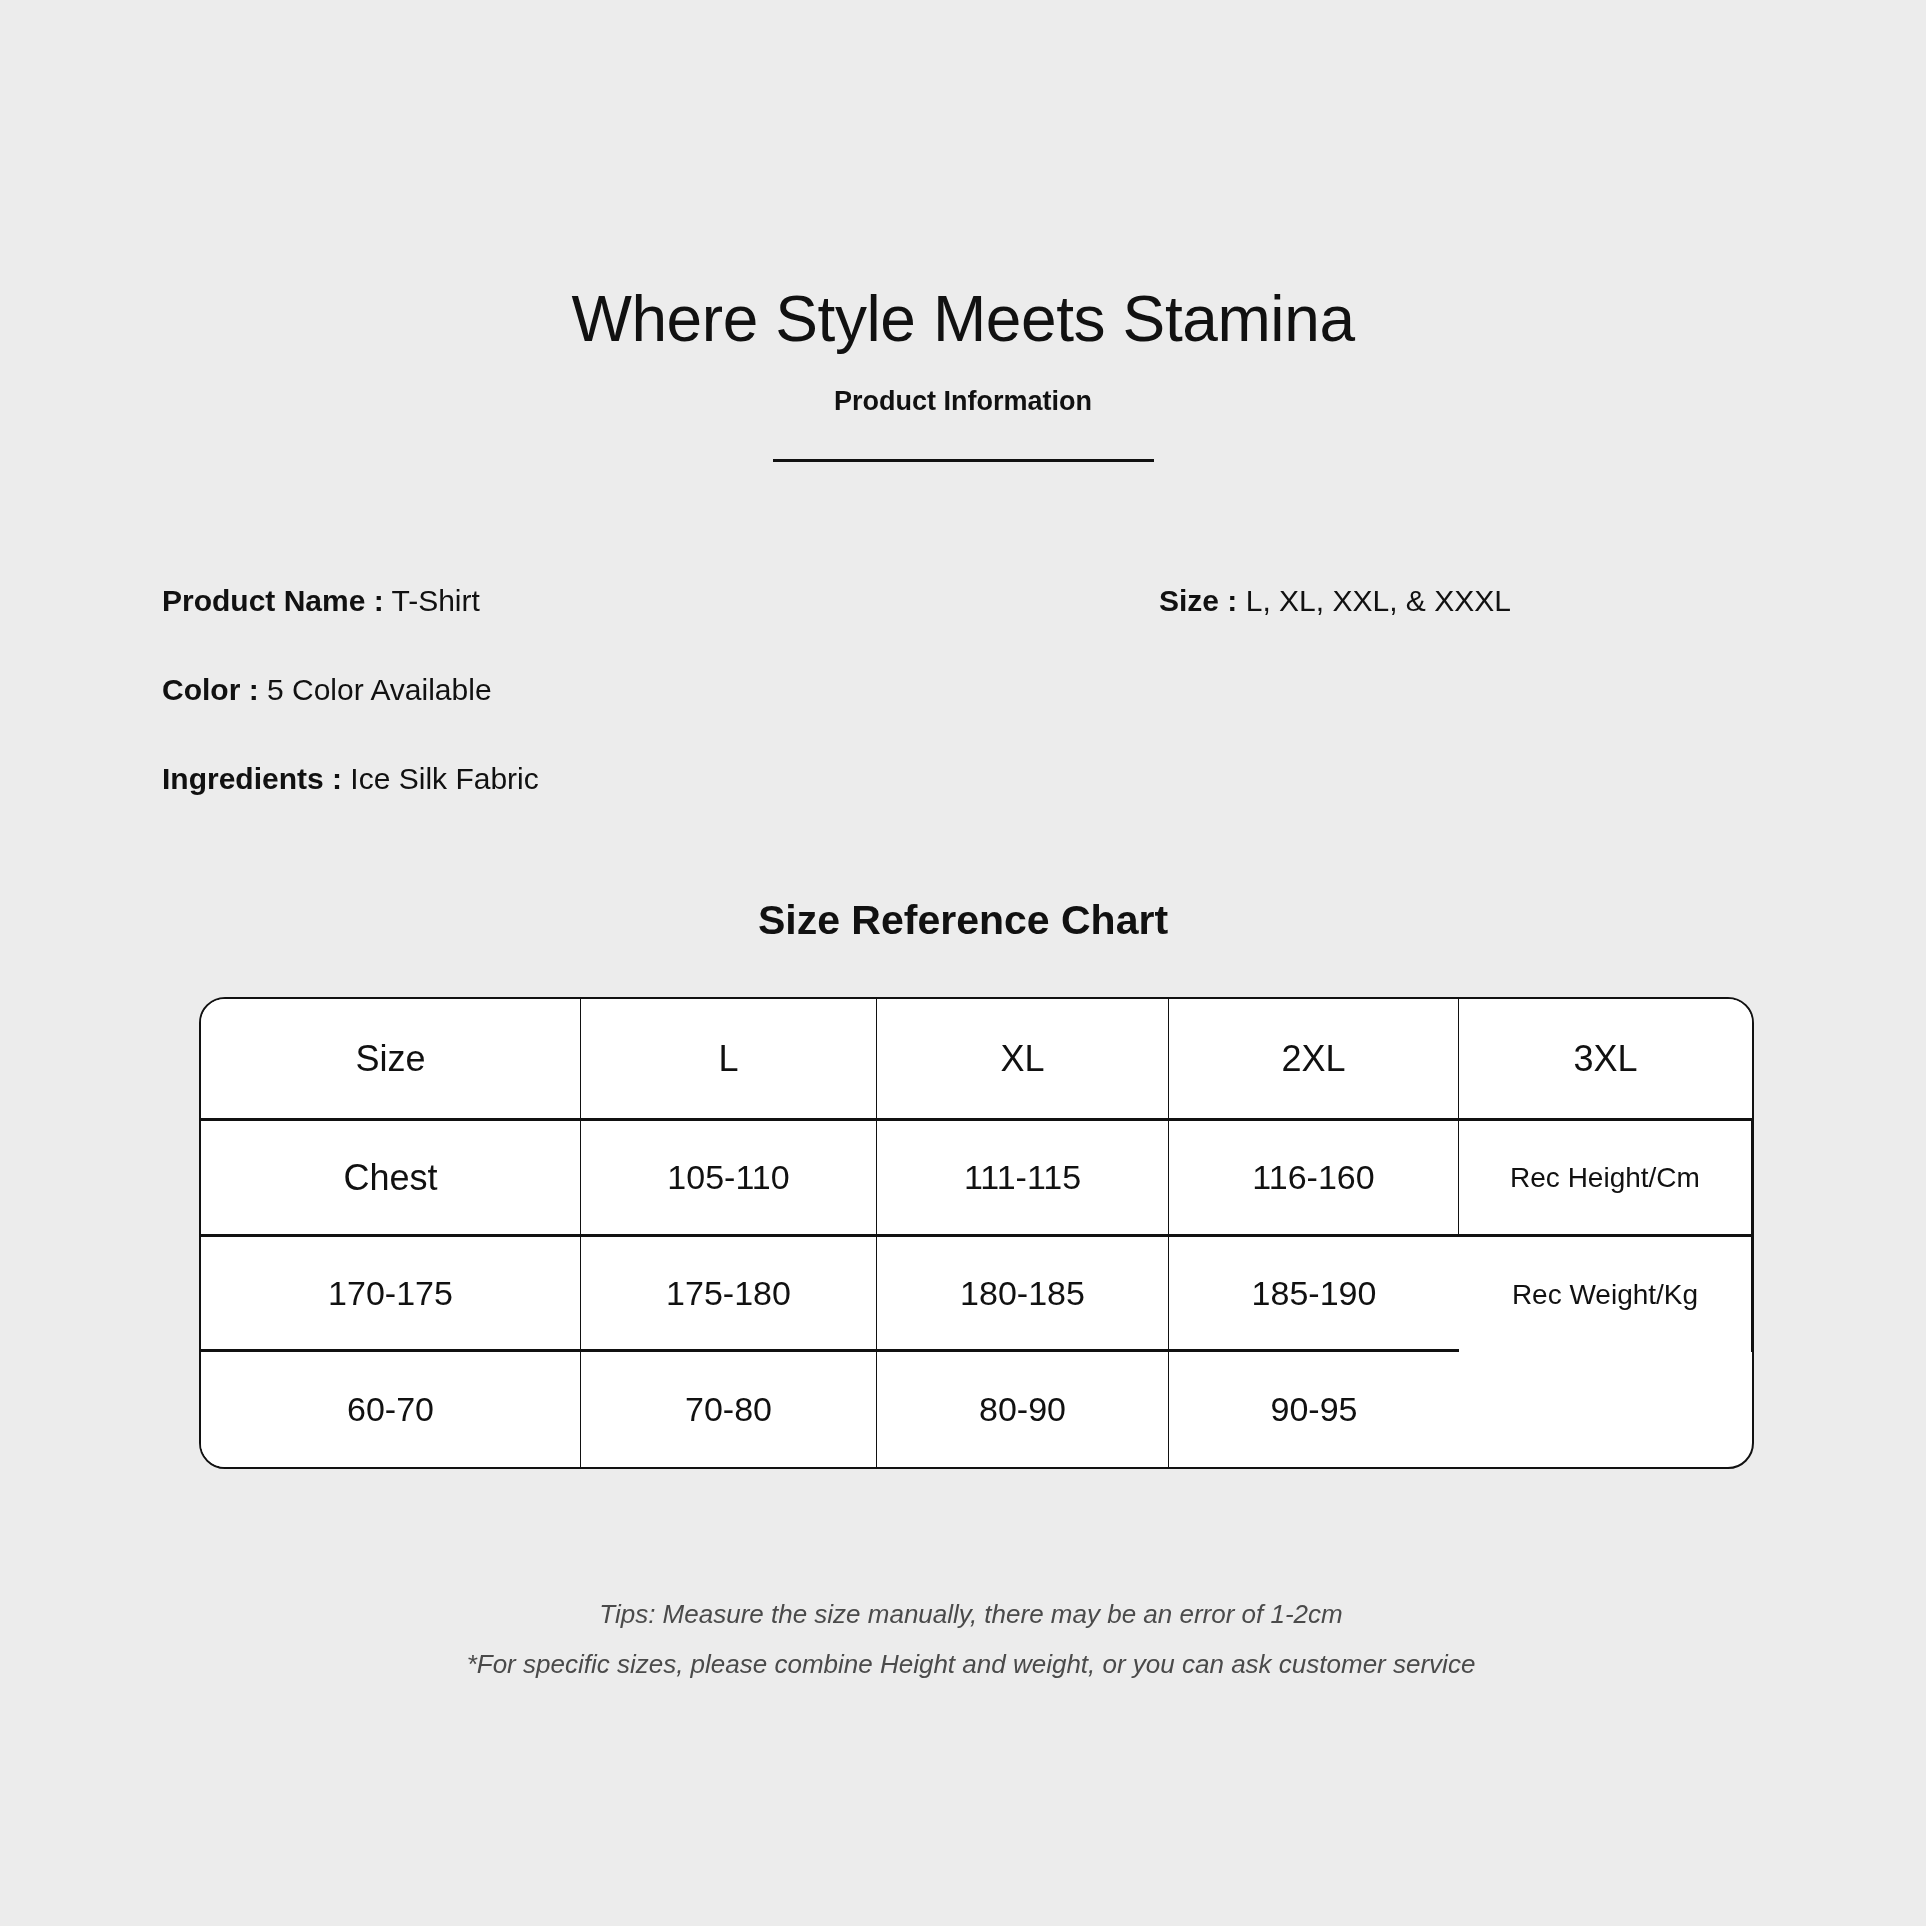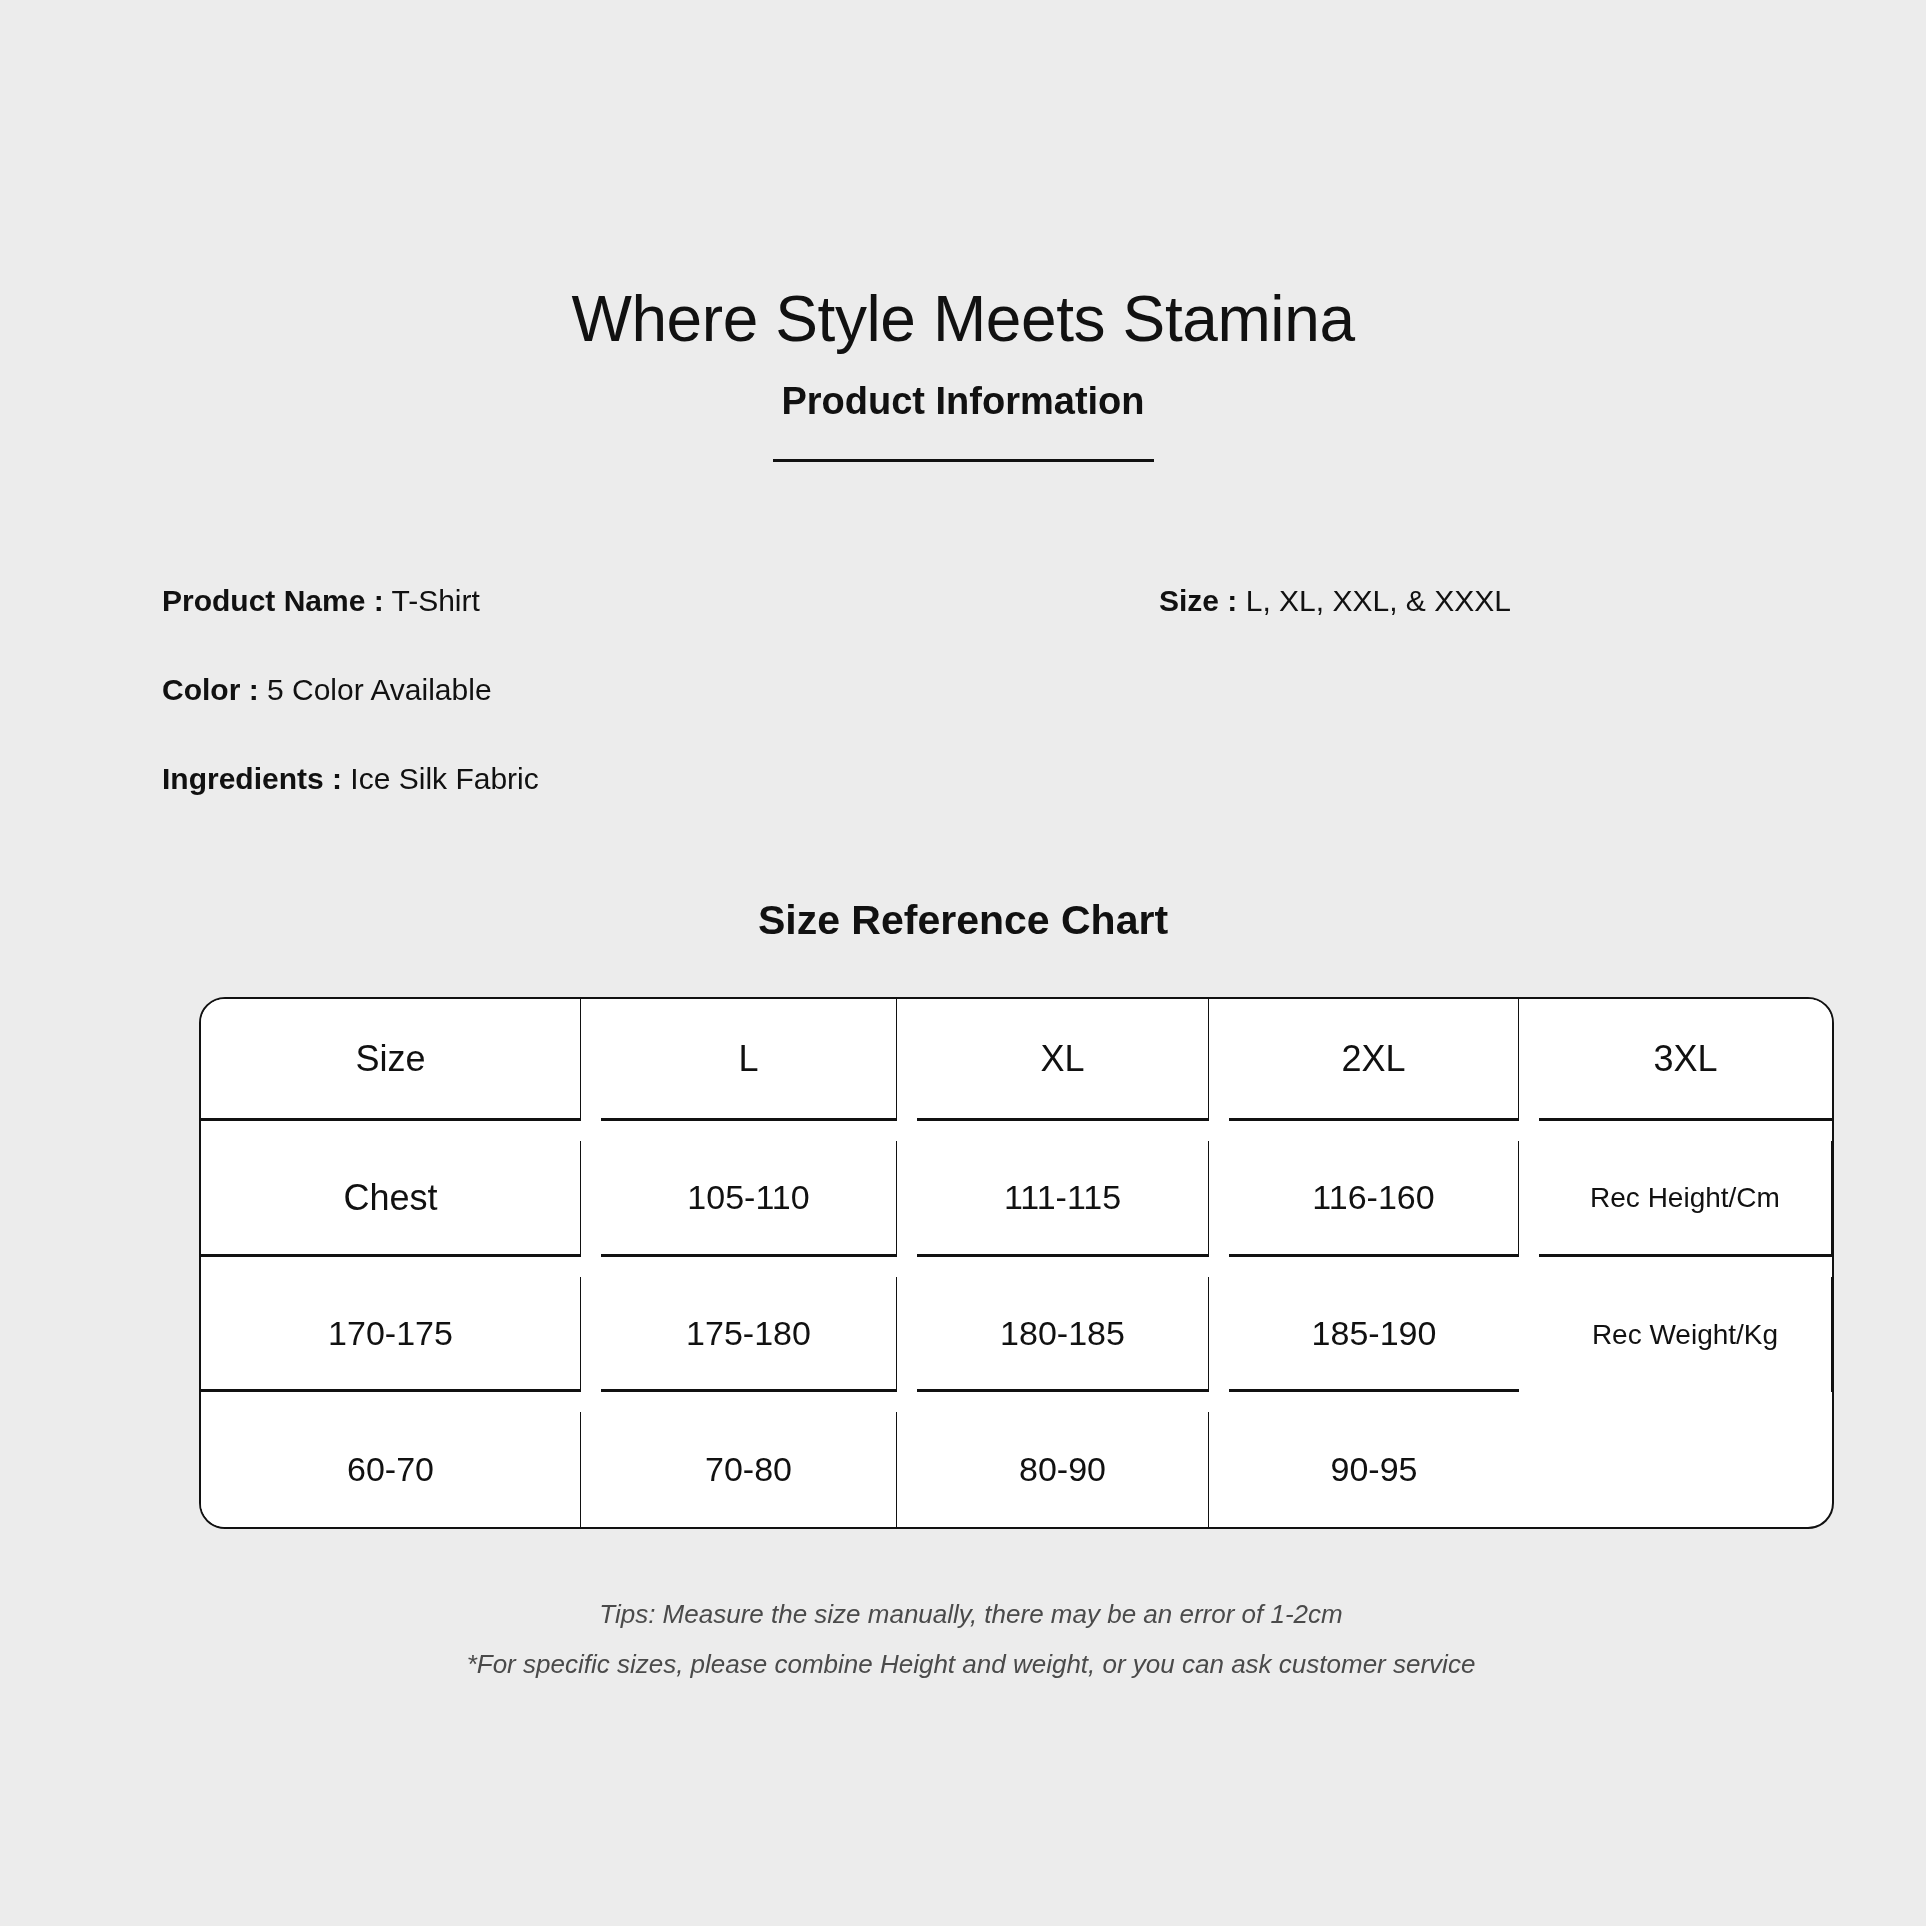--- a/index.html
+++ b/index.html
@@ -21,21 +21,21 @@
     text-align: center;
     font-size: 64px;
     font-weight: normal;
     letter-spacing: -0.4px;
     line-height: 71px;
   }
   .subtitle {
     position: absolute;
     top: 380px; left: 0; right: 0;
     text-align: center;
-    font-size: 38px;
+    font-size: 27px;
     font-weight: bold;
     line-height: 43px;
   }
   .divider {
     position: absolute;
     top: 459px;
     left: 50%;
     width: 381px;
     height: 3px;
     margin-left: -190px;
@@ -79,21 +79,20 @@
     position: absolute;
     left: 199px;
     top: 997px;
     display: grid;
     grid-template-columns: 380px 296px 292px 290px 293px;
     grid-template-rows: 122px 116px 115px 115px;
     background: #ffffff;
     border: 2.6px solid #111111;
     border-radius: 26px;
     overflow: hidden;
-    gap: 20px;
   }
   .cell {
     display: flex;
     align-items: center;
     justify-content: center;
     background: #ffffff;
     font-size: 34px;
     white-space: nowrap;
   }
   .cell.vline { border-right: 1.3px solid #111111; }

